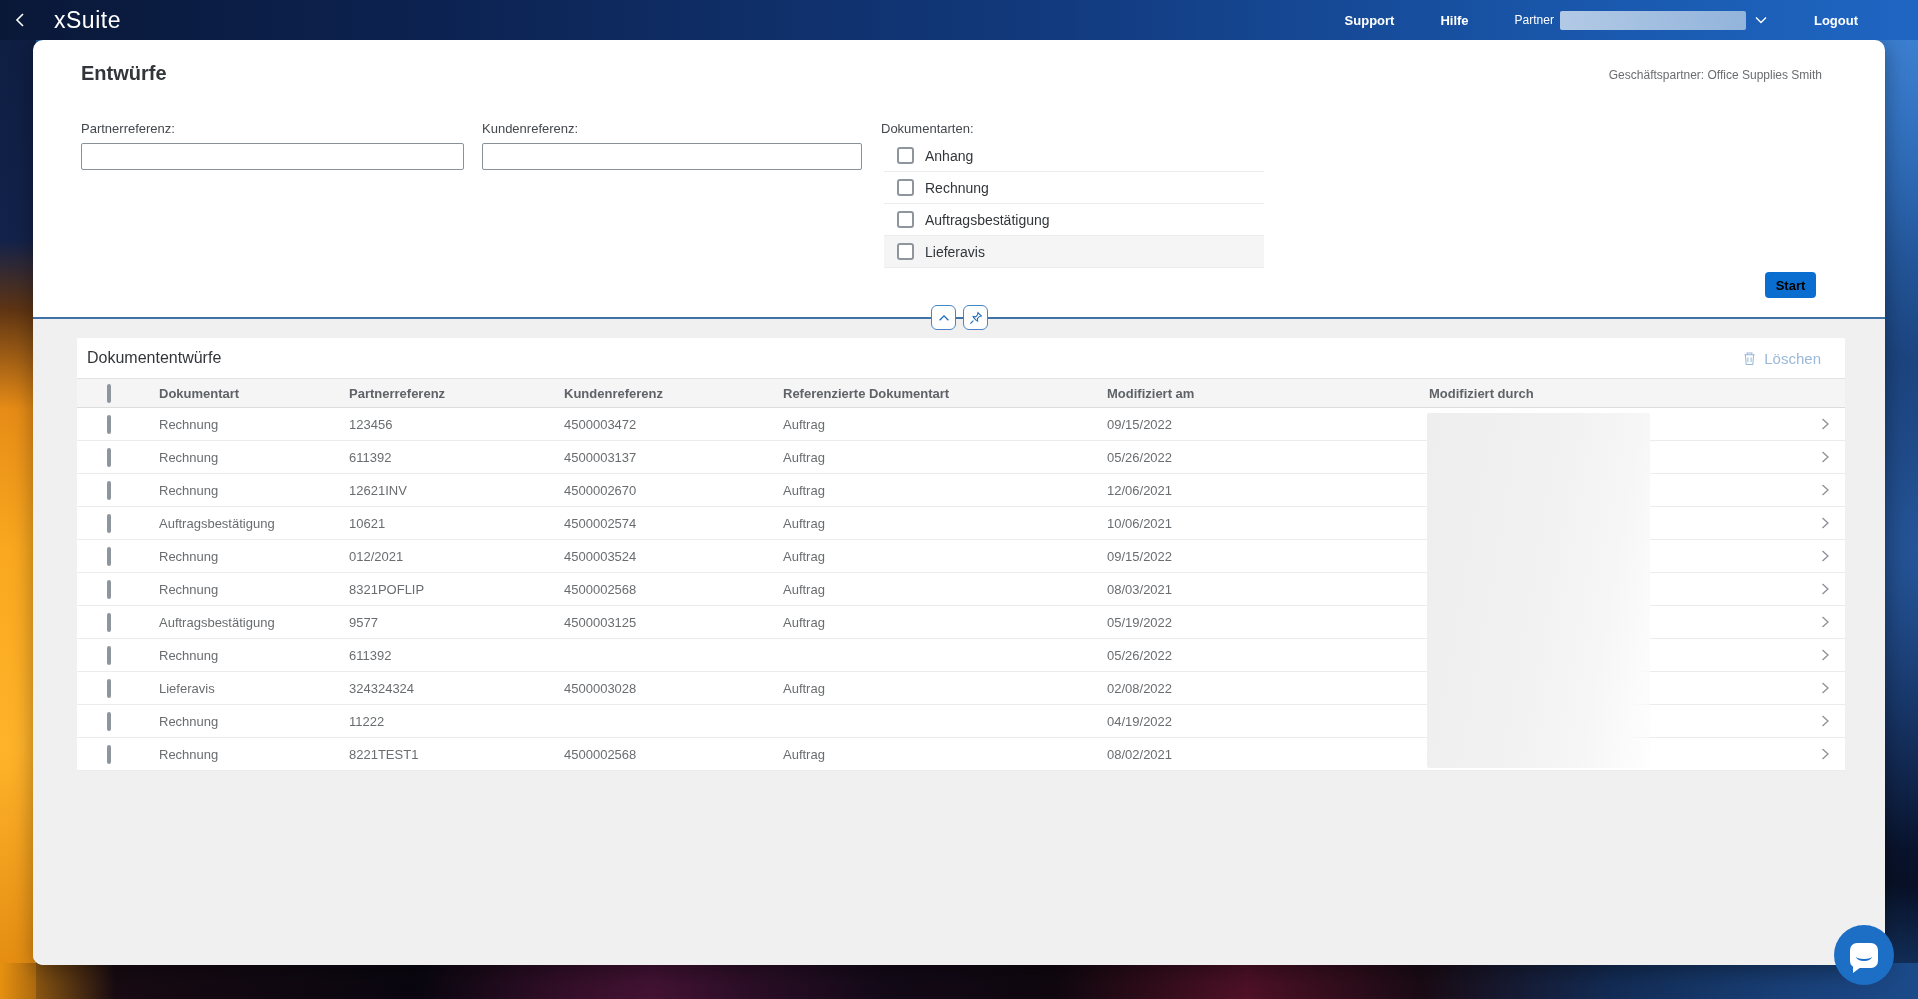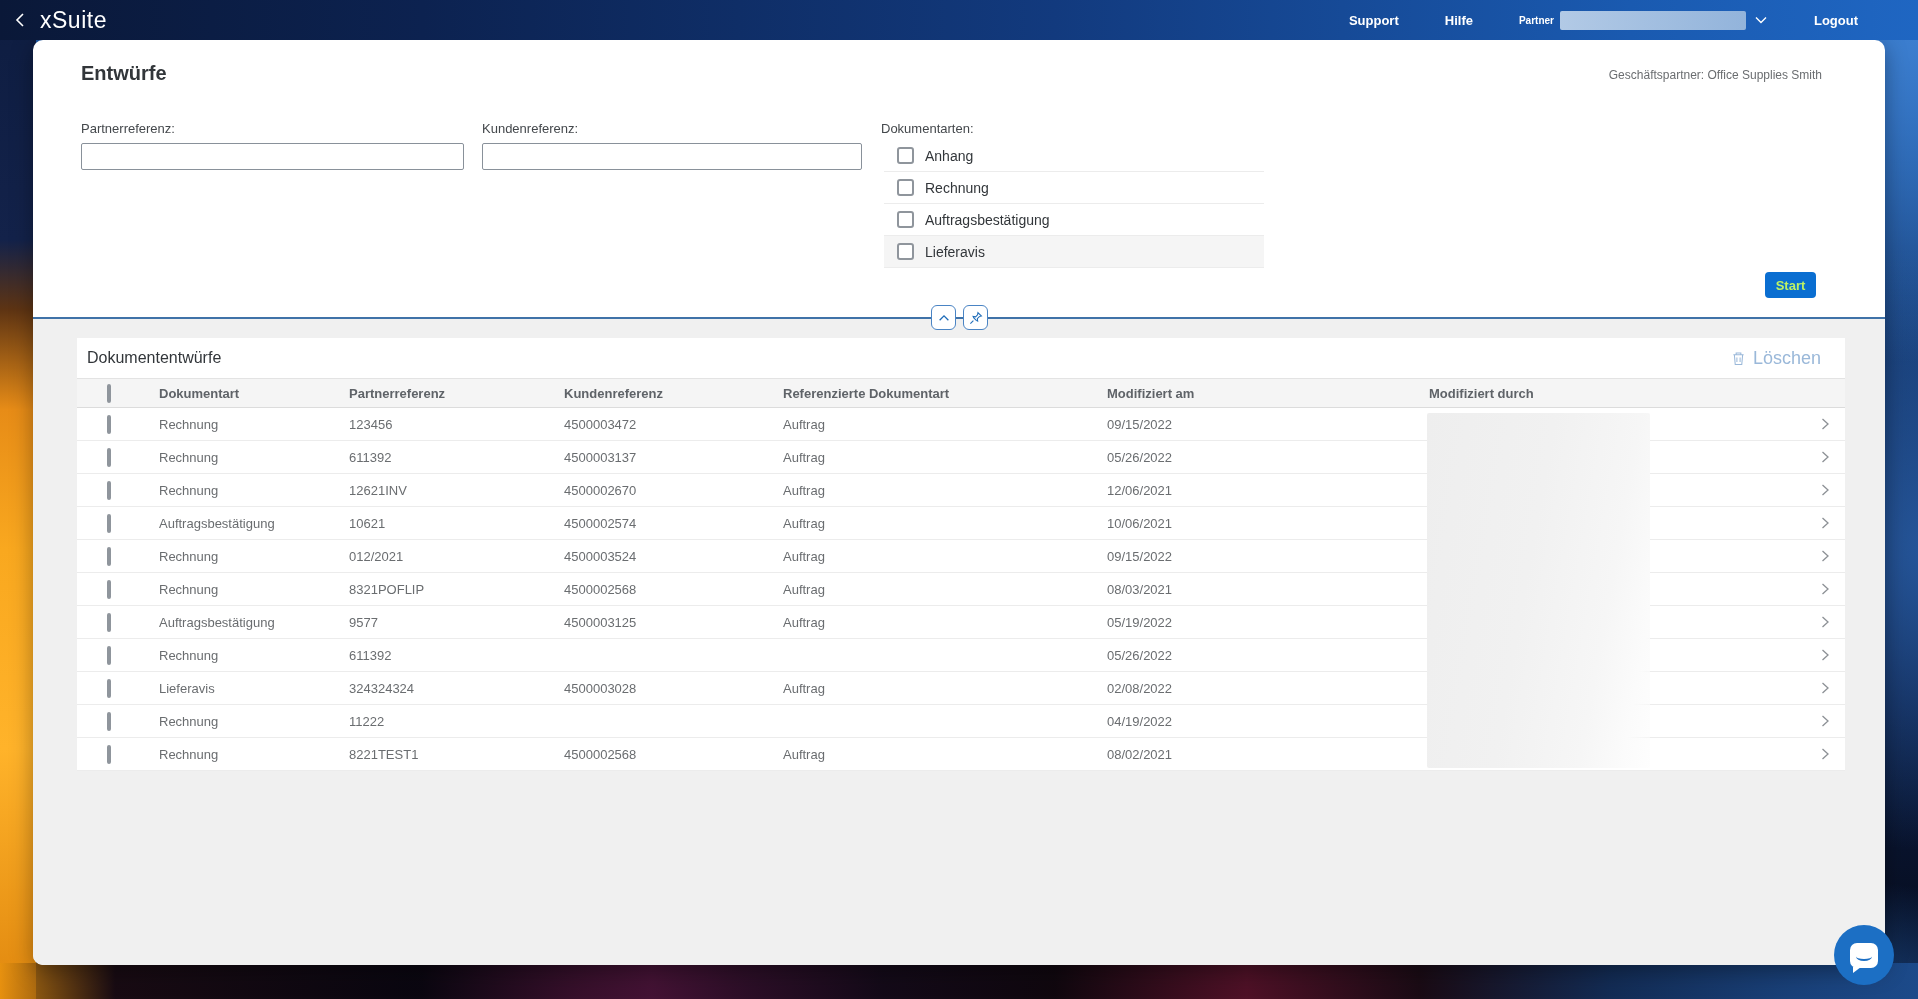--- a/index.html
+++ b/index.html
@@ -25,25 +25,25 @@
       #431234 34%, #150a18 46%, #10070d 55%, #4e1126 65%, #1c0b14 74%, #132c55 84%, #1d4d8f 100%);
     opacity: .9;
   }
 
   
   .topbar { position: absolute; left: 0; top: 0; width: 100%; height: 40px; z-index: 3;
     display: flex; align-items: center;
     background: linear-gradient(90deg, #0a1838 0%, #0c2250 22%, #123a7e 55%, #1a5ab0 85%, #1f66c2 100%);
     color: #fff; }
   .tb-back { width: 40px; height: 40px; display: flex; align-items: center; justify-content: center; cursor: pointer; }
-  .tb-logo { font-size: 23px; font-weight: 500; letter-spacing: .5px; }
+  .tb-logo { font-size: 23px; font-weight: 500; letter-spacing: .5px; margin-left: 14px; }
   .tb-right { margin-left: auto; display: flex; align-items: center; padding-right: 60px; }
   .tb-link { font-size: 13px; font-weight: 700; margin-left: 46px; cursor: pointer; }
   .tb-partner { display: flex; align-items: center; margin-left: 46px; cursor: pointer; }
-  .tb-partner-label { font-size: 10px; font-weight: 700; }
+  .tb-partner-label { font-size: 12px; font-weight: 400; }
   .tb-partner-redacted { width: 186px; height: 19px; margin-left: 6px; border-radius: 2px;
     background: linear-gradient(90deg, rgba(205,222,240,.85), rgba(176,201,228,.8)); }
   .tb-caret { margin-left: 8px; display: flex; }
 
   
   .card { position: absolute; left: 33px; top: 40px; width: 1852px; height: 925px; z-index: 2;
     background: #ffffff; border-radius: 10px; box-shadow: 0 6px 22px rgba(0,0,0,.35); }
   .card-lower { position: absolute; left: 0; right: 0; top: 278px; bottom: 0;
     background: #f0f0f0; border-radius: 0 0 10px 10px; }
 
@@ -56,36 +56,36 @@
 
   .doc-list { position: absolute; left: 851px; top: 100px; width: 380px; list-style: none; }
   .doc-row { height: 32px; display: flex; align-items: center; border-bottom: 1px solid #ececec; cursor: pointer; }
   .doc-row.hl { background: #f5f5f5; }
   .cb { width: 17px; height: 17px; border: 2px solid #8f959c; border-radius: 3px; background: #fff;
     flex: 0 0 auto; cursor: pointer; }
   .doc-row .cb { margin-left: 13px; }
   .doc-row-label { margin-left: 11px; font-size: 14px; color: #32363a; }
 
   .start-btn { position: absolute; left: 1732px; top: 232px; width: 51px; height: 26px;
-    background: #0a6ed1; color: #bef264; border: none; border-radius: 4px;
+    background: #0a6ed1; color: #000000; border: none; border-radius: 4px;
     font-size: 13px; font-weight: 700; font-family: "Liberation Sans", sans-serif; cursor: pointer; }
 
   .filter-divider { position: absolute; left: 0; top: 277px; width: 100%; height: 2px; background: #3f72a8; }
   .fb-btn { position: absolute; top: 265px; width: 25px; height: 25px; background: #fff;
     border: 1px solid #4a84c4; border-radius: 6px; display: flex; align-items: center; justify-content: center;
     color: #1d6bb8; cursor: pointer; z-index: 2; }
   .fb-btn.collapse { left: 898px; }
   .fb-btn.pin { left: 930px; }
 
   
   .table-block { position: absolute; left: 44px; top: 298px; width: 1768px; background: #fff; }
   .tbl-toolbar { height: 40px; display: flex; align-items: center; padding: 0 24px 0 10px; }
   .tbl-title { font-size: 16px; color: #32363a; }
   .tbl-delete { margin-left: auto; display: flex; align-items: center; gap: 7px; color: #9ab8d9;
-    font-size: 18px; cursor: default; }
+    font-size: 15px; cursor: default; }
 
   table.grid { width: 1768px; border-collapse: collapse; table-layout: fixed; }
   .grid th { height: 29px; background: #f5f5f5; border-top: 1px solid #e3e3e3; border-bottom: 1px solid #dcdcdc;
     font-weight: 700; font-size: 13px; color: #5f6368; text-align: left; vertical-align: middle; }
   .grid td { height: 33px; border-bottom: 1px solid #ececec; font-size: 13px; color: #6a6d70;
     text-align: left; vertical-align: middle; background: #fff; }
   .c-check { padding-left: 30px; }
   .chev { display: flex; justify-content: flex-end; padding-right: 14px; color: #8c9095; }
 
   .redacted-overlay { position: absolute; left: 1394px; top: 373px; width: 223px; height: 355px; z-index: 4;

